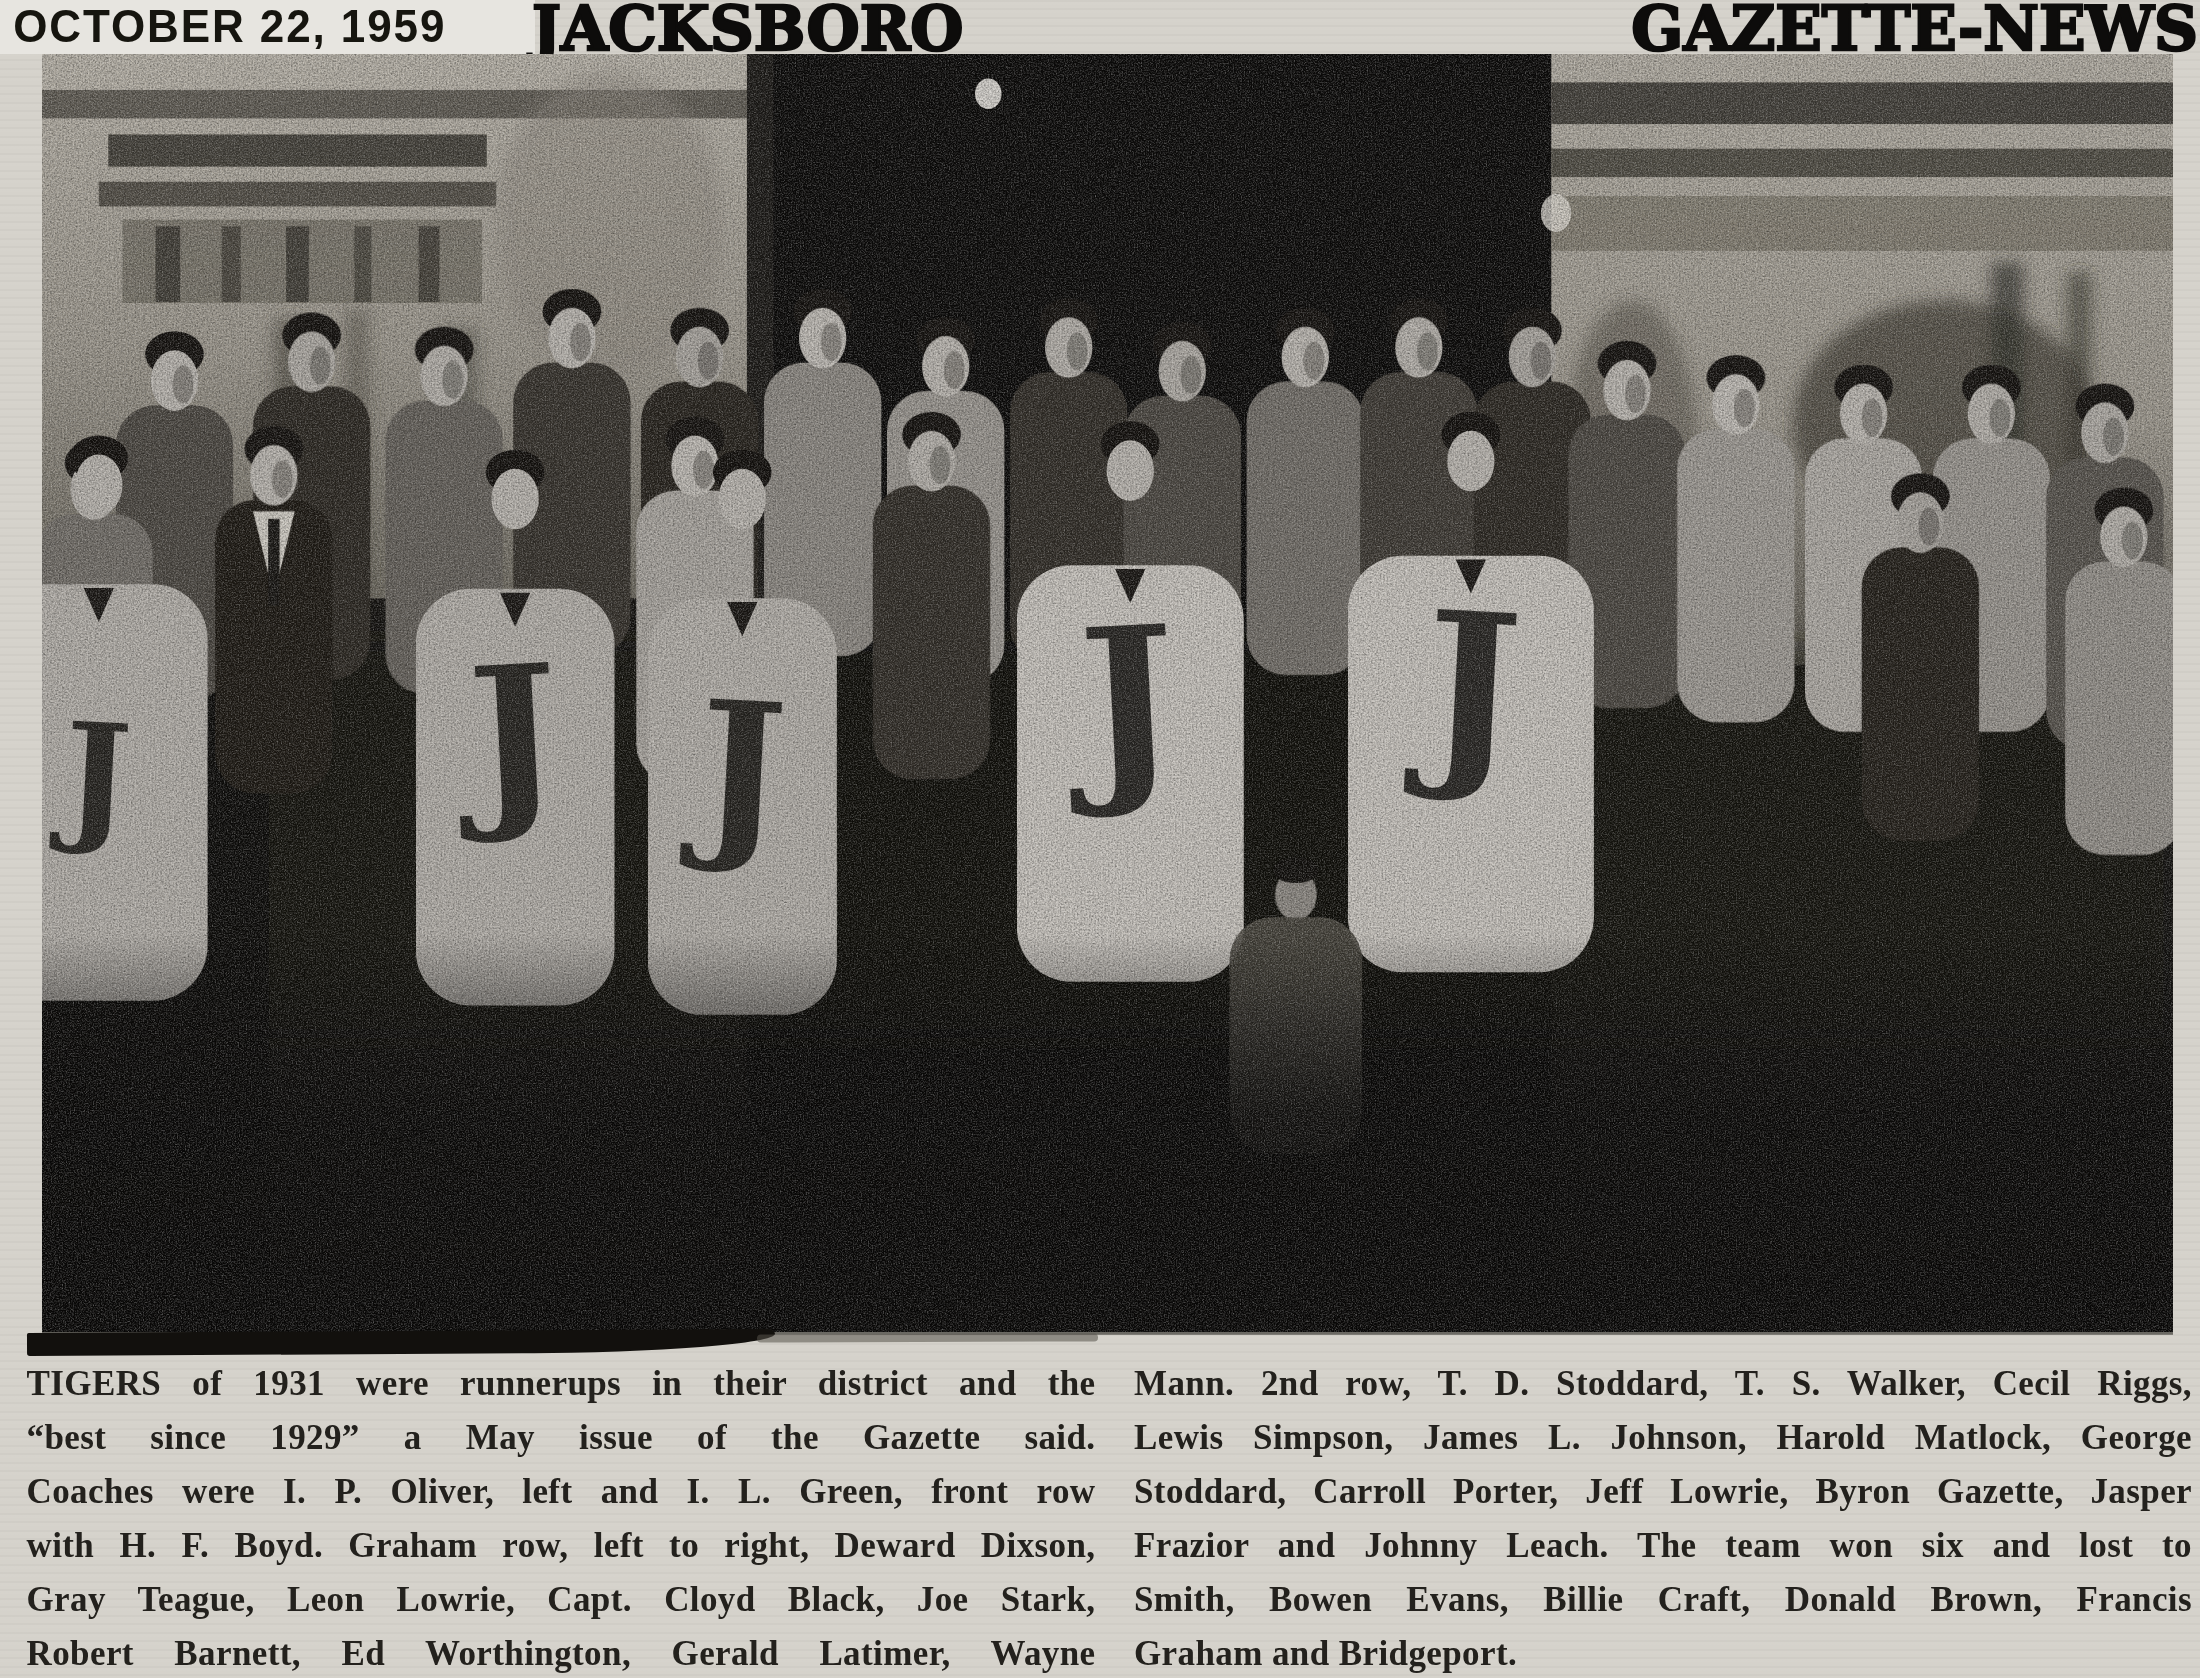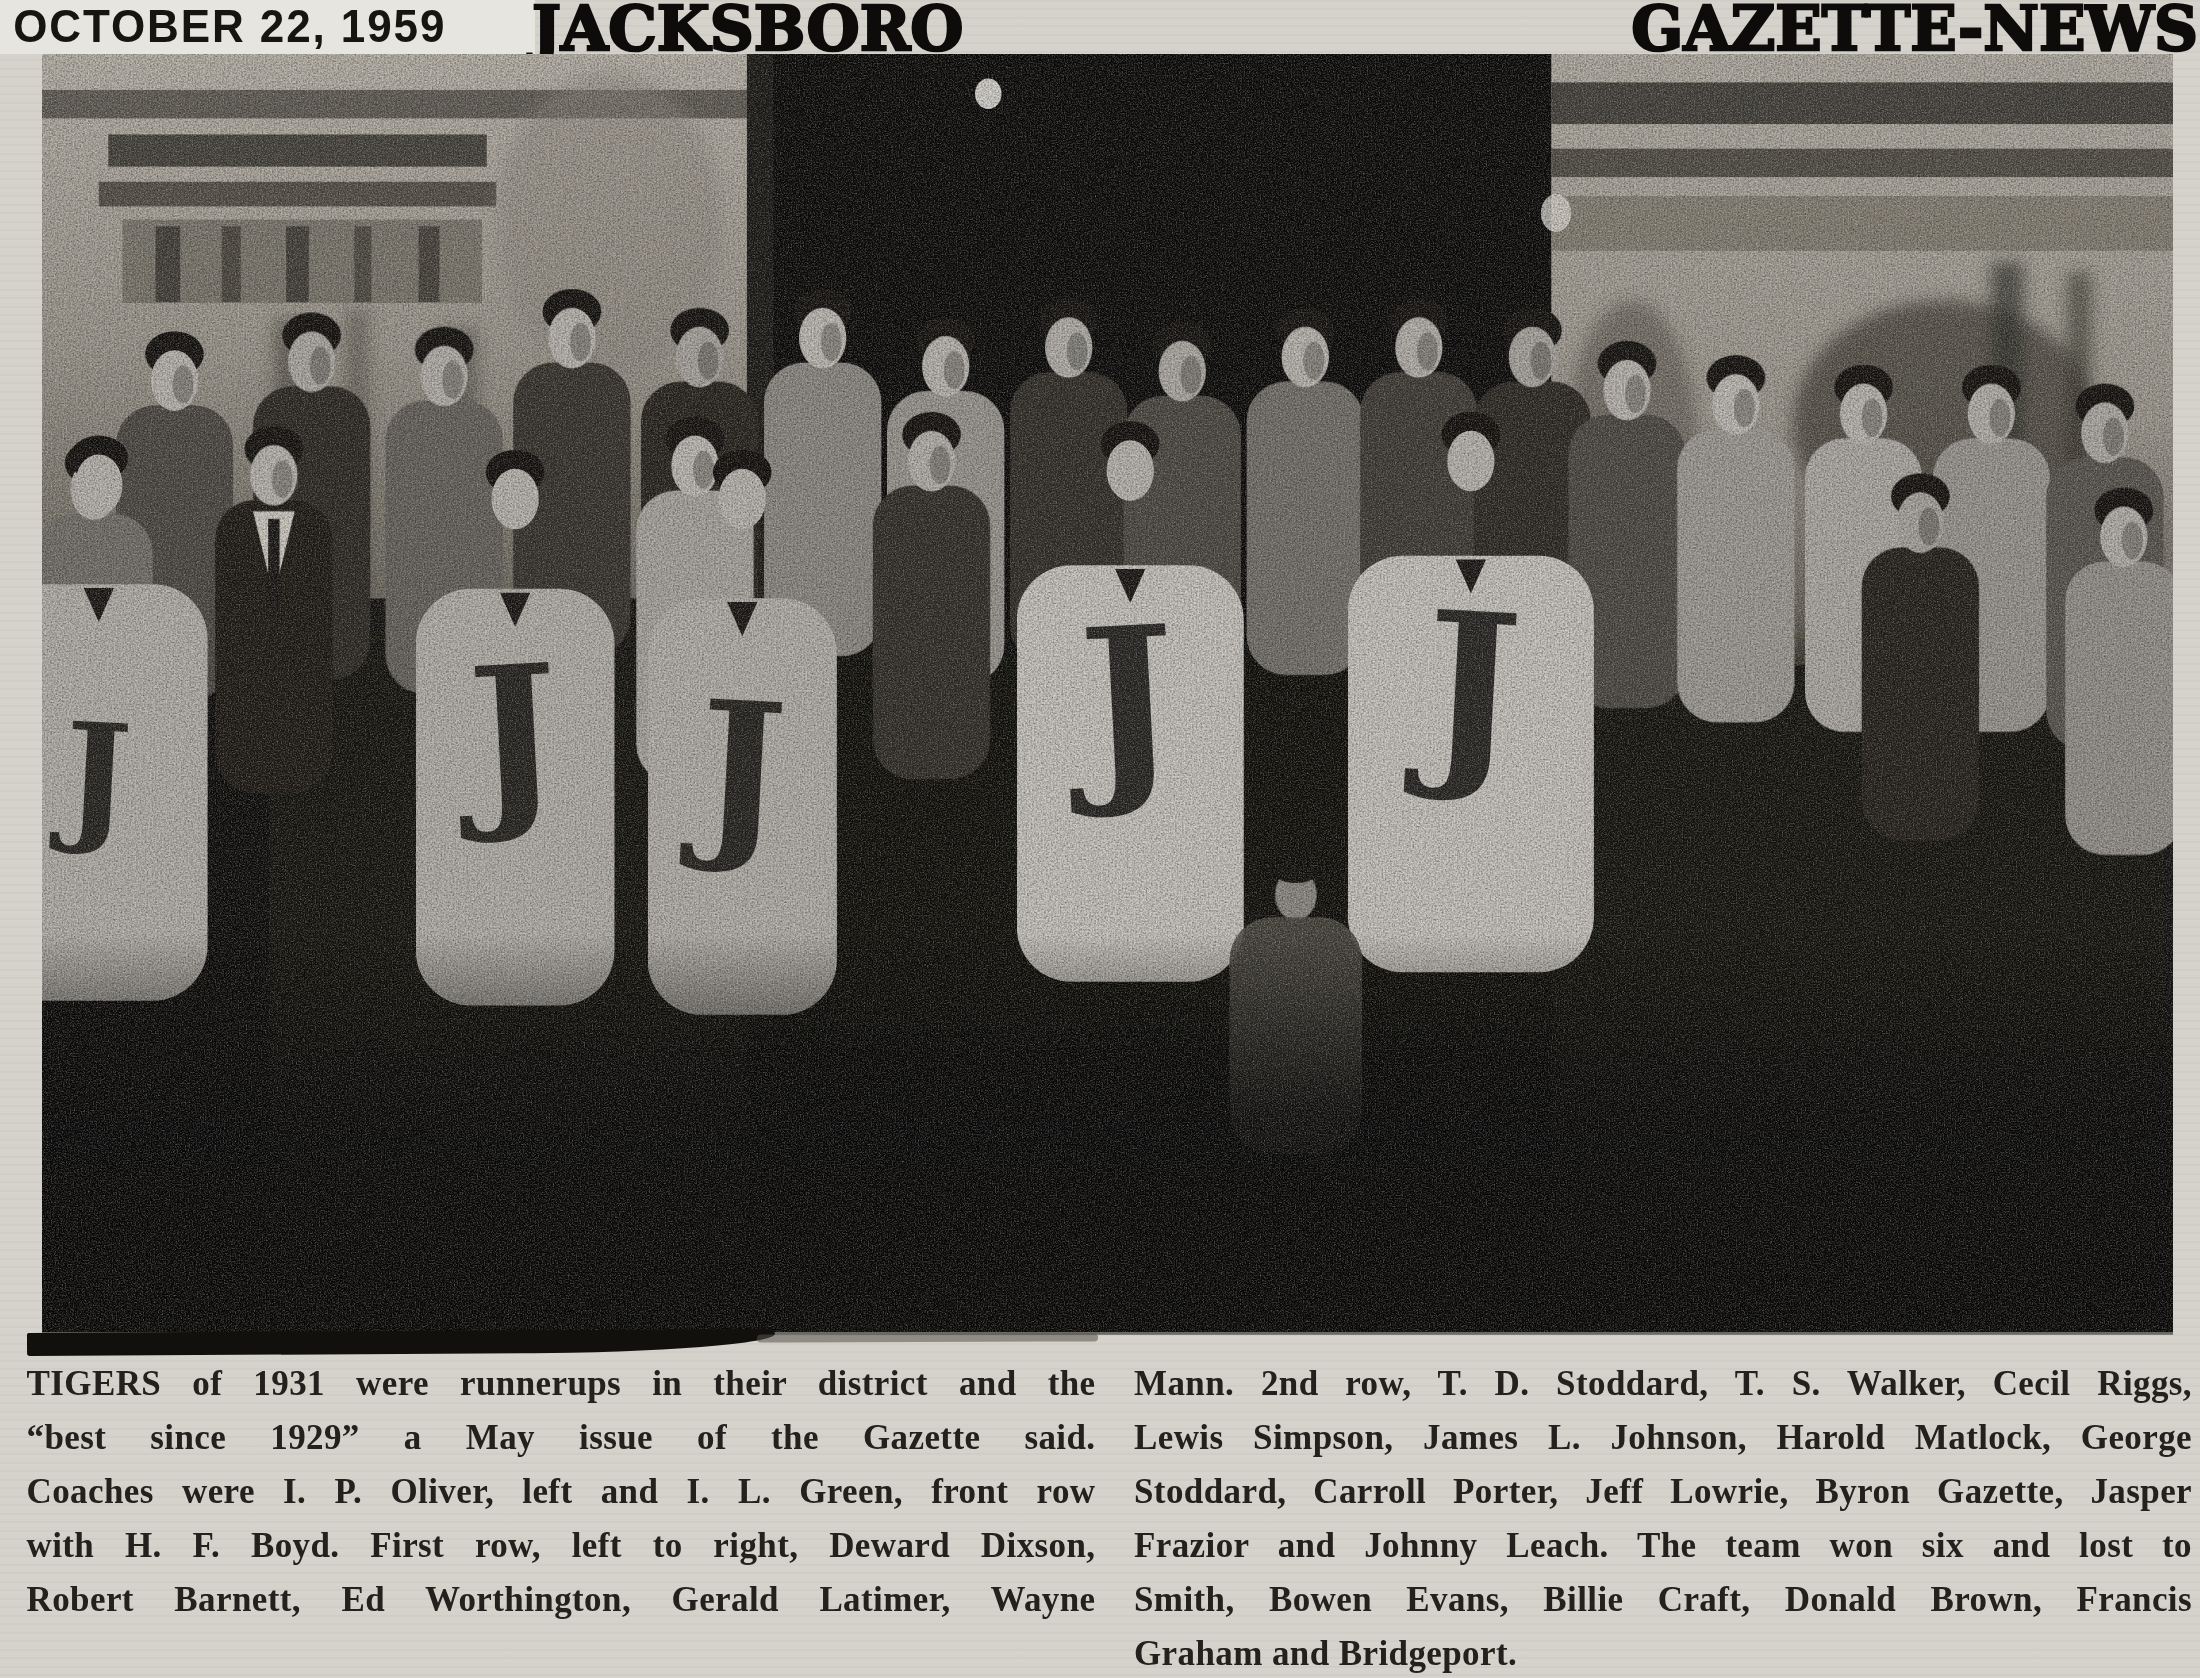--- a/index.html
+++ b/index.html
@@ -349,21 +349,22 @@
 </svg>
 </div>
 
 <div class="ink-smudge"></div>
 <div class="ink-smudge-tail"></div>
 
 <div class="caption-col caption-left">
   <div class="cap-line">TIGERS of 1931 were runnerups in their district and the</div>
   <div class="cap-line">“best since 1929” a May issue of the Gazette said.</div>
   <div class="cap-line">Coaches were I. P. Oliver, left and I. L. Green, front row</div>
-  <div class="cap-line">with H. F. Boyd. First row, left to right, Deward Dixson,</div>
+  <div class="cap-line">with H. F. Boyd. Graham row, left to right, Deward Dixson,</div>
+  <div class="cap-line">Gray Teague, Leon Lowrie, Capt. Cloyd Black, Joe Stark,</div>
   <div class="cap-line">Robert Barnett, Ed Worthington, Gerald Latimer, Wayne</div>
 </div>
 
 <div class="caption-col caption-right">
   <div class="cap-line">Mann. 2nd row, T. D. Stoddard, T. S. Walker, Cecil Riggs,</div>
   <div class="cap-line">Lewis Simpson, James L. Johnson, Harold Matlock, George</div>
   <div class="cap-line">Stoddard, Carroll Porter, Jeff Lowrie, Byron Gazette, Jasper</div>
   <div class="cap-line">Frazior and Johnny Leach. The team won six and lost to</div>
   <div class="cap-line">Smith, Bowen Evans, Billie Craft, Donald Brown, Francis</div>
   <div class="cap-line no-just">Graham and Bridgeport.</div>

